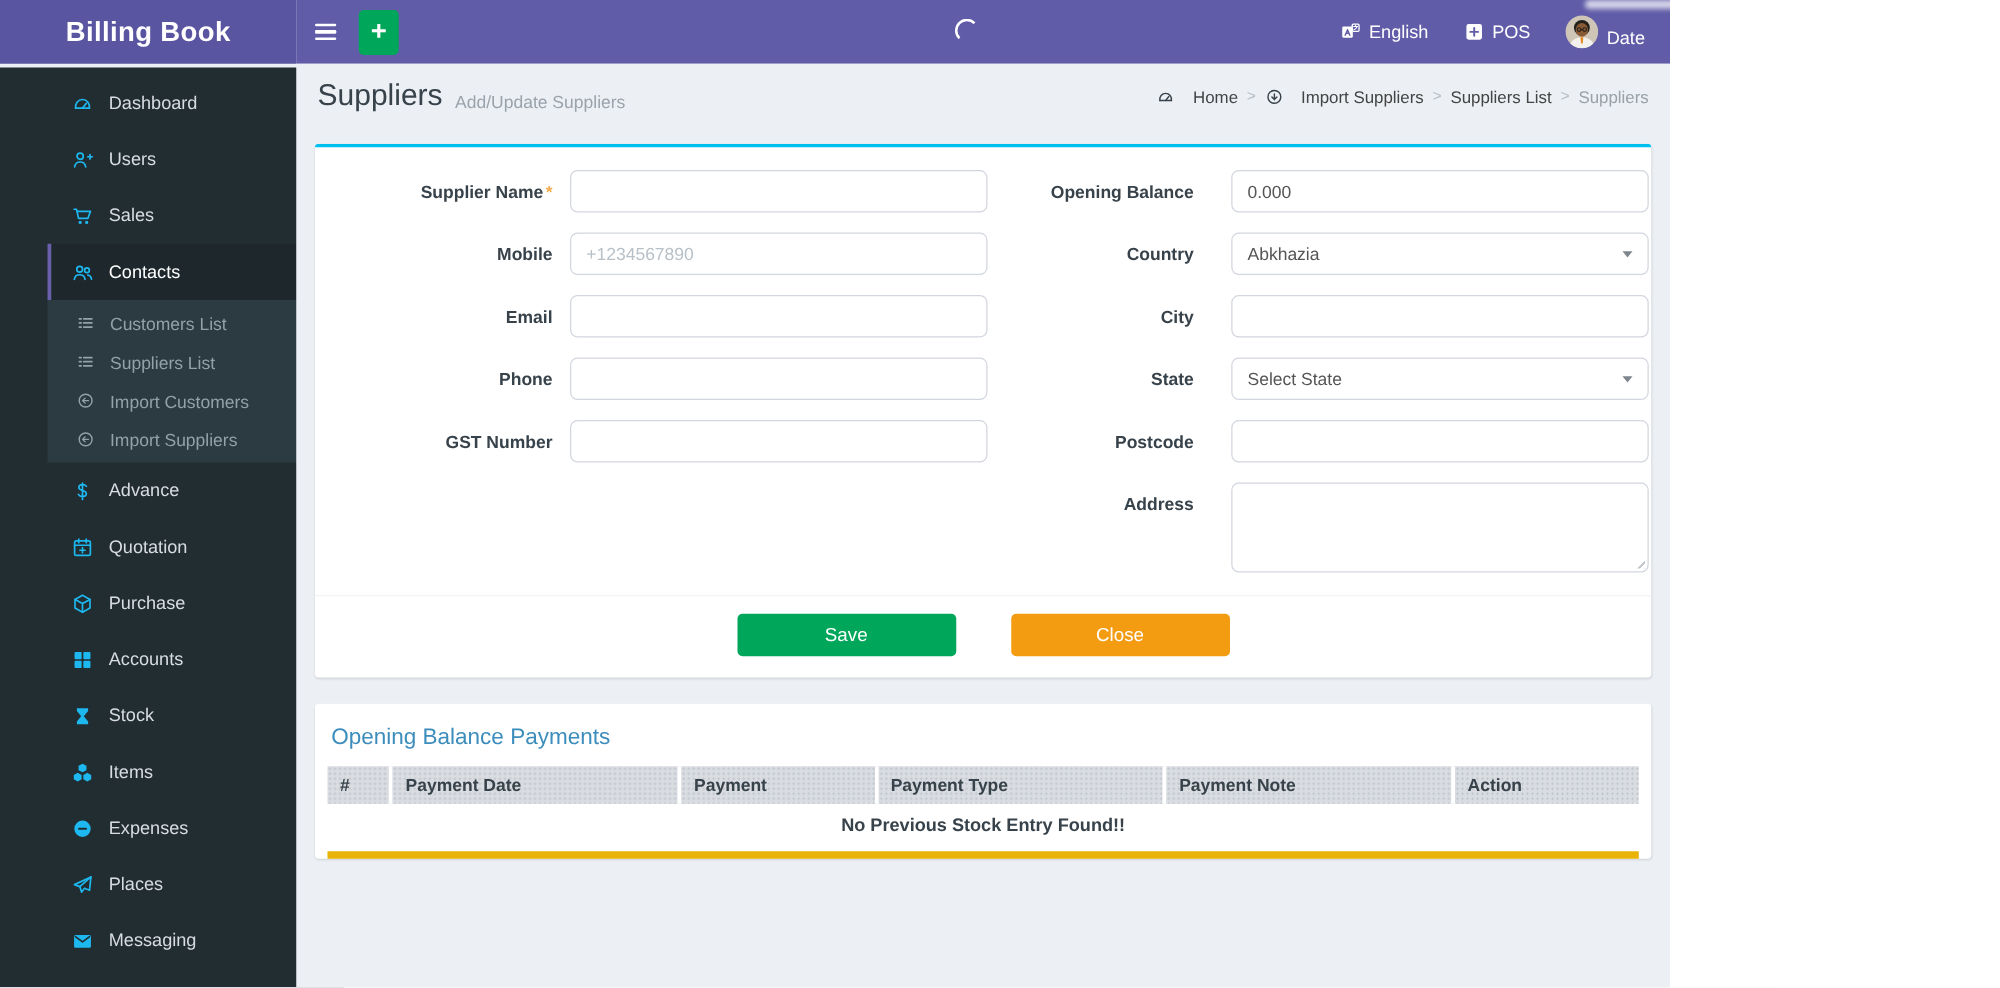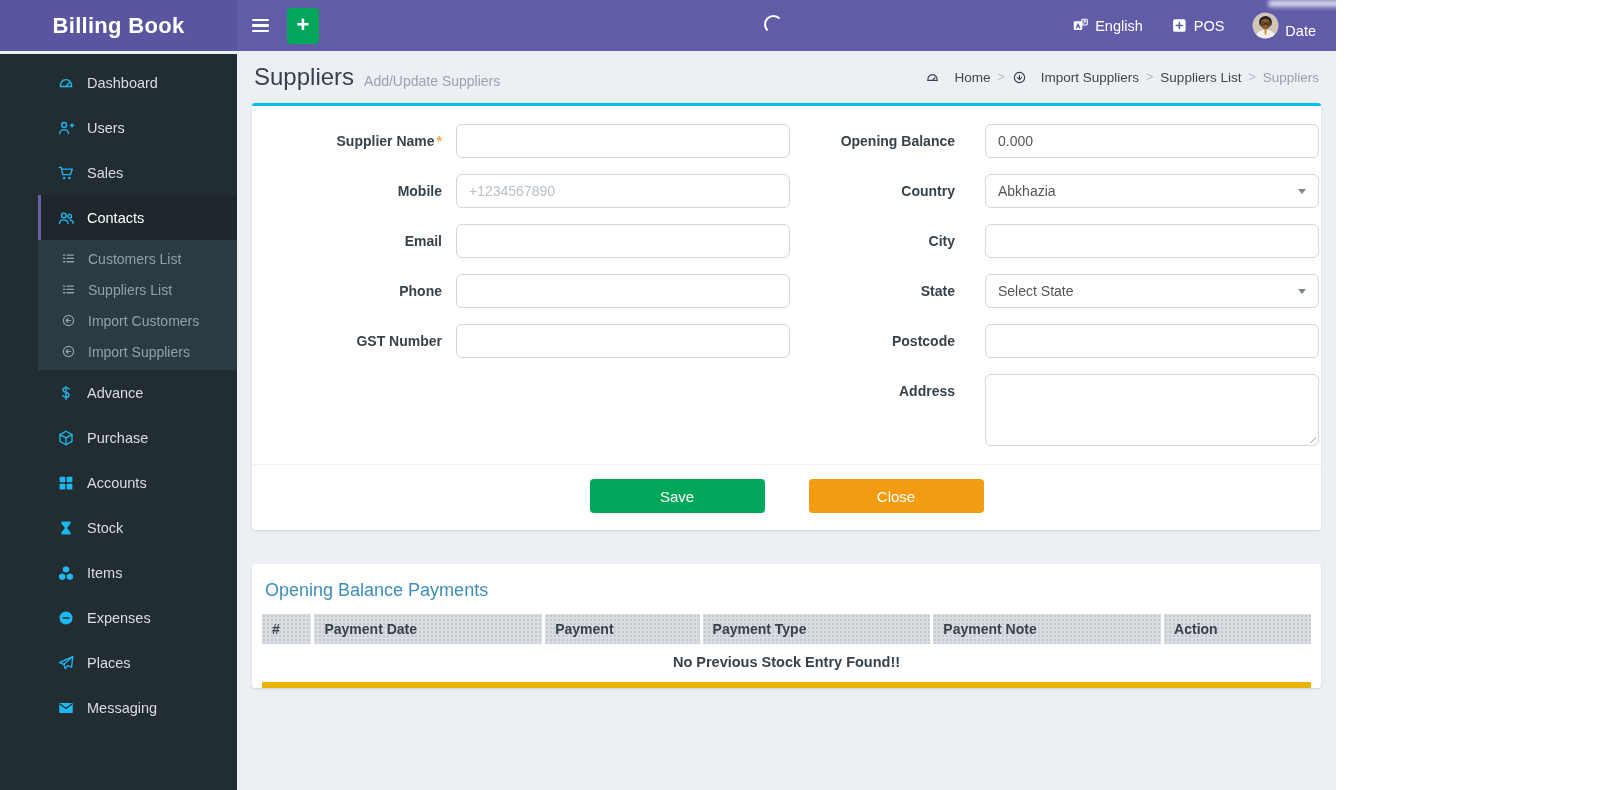--- a/index.html
+++ b/index.html
@@ -42,21 +42,21 @@
   .content-header{display:flex;align-items:center;padding:2px 2px 12px;}
   .page-title{font-size:24px;font-weight:400;color:#37424a;margin:0;}
   .page-subtitle{font-size:14px;color:#9aa2ab;margin-left:10px;padding-top:7px;}
   .breadcrumb{margin-left:auto;display:flex;align-items:center;gap:7px;font-size:13.5px;color:#444;}
   .crumb{display:flex;align-items:center;gap:14px;cursor:pointer;}
   .crumb .ic-box{color:#37424a;width:15px;flex:0 0 15px;margin-right:0;}
   .crumb .ic-box svg{width:15px;height:15px;}
   .crumb.current{color:#99a1a8;cursor:default;}
   .sep{color:#b4bbc2;font-size:12.5px;}
 
-  .card{background:#fff;border-radius:3px;box-shadow:0 1px 2px rgba(0,0,0,.12);}
+  .card{background:#fff;border-radius:3px;box-shadow:0 1px 2px rgba(0,0,0,.12);margin-top:12px;}
   .form-card{border-top:3px solid var(--accent,#00c0ef);}
   .form-cols{display:flex;padding:18px 20px 2px 25px;}
   .fcol{display:flex;flex-direction:column;}
   .fcol-left{width:513px;}
   .fcol-right{width:545px;}
   .frow{display:flex;align-items:flex-start;margin-bottom:16px;}
   .flabel{width:165px;flex:0 0 165px;text-align:right;font-weight:700;color:#37424a;font-size:14px;padding-top:9px;}
   .req{color:#f0ad4e;margin-left:2px;}
   .control{margin-left:14px;width:334px;position:relative;}
   .fcol-right .control{margin-left:30px;}
@@ -65,21 +65,21 @@
   .select{box-sizing:border-box;height:34px;border:1px solid #d2d6de;border-radius:6px;padding:0 12px;display:flex;align-items:center;font-size:14px;color:#555;background:#fff;cursor:pointer;}
   .caret{margin-left:auto;width:0;height:0;border-left:4.5px solid transparent;border-right:4.5px solid transparent;border-top:5.5px solid #7e868d;}
   .ta-wrap{position:relative;}
   textarea.tta{box-sizing:border-box;display:block;width:100%;height:72px;border:1px solid #d2d6de;border-radius:6px;padding:8px 12px;font-family:inherit;font-size:14px;color:#555;resize:none;outline:none;}
   .grip{position:absolute;right:3px;bottom:3px;width:9px;height:9px;clip-path:polygon(100% 0,100% 100%,0 100%);background:repeating-linear-gradient(135deg,#c2c8cf 0 1.5px,transparent 1.5px 4px);}
   .form-footer{border-top:1px solid #f1f3f5;padding:14px 0 17px;display:flex;justify-content:center;gap:44px;}
   .btn{width:175px;height:34px;border:none;border-radius:4px;color:#fff;font-size:15px;font-family:inherit;cursor:pointer;}
   .btn-save{background:var(--green,#00a65a);}
   .btn-close{background:var(--orange,#f39c12);}
 
-  .table-card{margin-top:34px;padding:10px 10px 0;}
+  .table-card{margin-top:21px;padding:10px 10px 0;}
   .section-title{color:var(--title-blue,#3c8dbc);font-size:18px;padding:6px 3px 13px;}
   table.ptable{width:100%;border-collapse:separate;border-spacing:0;}
   .ptable th{background-color:#d9dce1;background-image:radial-gradient(#c4c9d0 0.9px,transparent 1px);background-size:4px 4px;font-size:14px;color:#37424a;text-align:left;padding:7px 10px;font-weight:700;border-right:3px solid #fff;box-sizing:border-box;}
   .ptable th:last-child{border-right:none;}
   td.empty-cell{text-align:center;font-weight:700;color:#37424a;font-size:14.5px;padding:10px 0 12px;border-bottom:6px solid #eab308;}
 </style>
 </head>
 <body>
 
 <div class="app">
@@ -247,20 +247,34 @@
           <span class="lbl">Advance</span>
           <span class="chev">
             <svg viewBox="0 0 24 24" fill="currentColor" stroke="currentColor" stroke-width="1.8" stroke-linecap="round" stroke-linejoin="round">
               <path d="M14.5 6.5 9 12l5.5 5.5" fill="none"></path>
             </svg>
           </span>
         </li>
         <li class="item">
           <span class="ic-box">
             <svg viewBox="0 0 24 24" fill="currentColor" stroke="currentColor" stroke-width="1.8" stroke-linecap="round" stroke-linejoin="round">
+              <rect x="3.6" y="5" width="16.8" height="15.4" rx="1.8" fill="none"></rect>
+              <path d="M8 3.1v3.8M16 3.1v3.8M3.6 9.6h16.8M12 12.2v5.4M9.3 14.9h5.4" fill="none"></path>
+            </svg>
+          </span>
+          <span class="lbl">Quotation</span>
+          <span class="chev">
+            <svg viewBox="0 0 24 24" fill="currentColor" stroke="currentColor" stroke-width="1.8" stroke-linecap="round" stroke-linejoin="round">
+              <path d="M14.5 6.5 9 12l5.5 5.5" fill="none"></path>
+            </svg>
+          </span>
+        </li>
+        <li class="item">
+          <span class="ic-box">
+            <svg viewBox="0 0 24 24" fill="currentColor" stroke="currentColor" stroke-width="1.8" stroke-linecap="round" stroke-linejoin="round">
               <path d="M12 3l8 4.4v9.2L12 21l-8-4.4V7.4L12 3z" fill="none"></path>
               <path d="M12 11.8 20 7.4M12 11.8 4 7.4M12 11.8V21" fill="none"></path>
             </svg>
           </span>
           <span class="lbl">Purchase</span>
           <span class="chev">
             <svg viewBox="0 0 24 24" fill="currentColor" stroke="currentColor" stroke-width="1.8" stroke-linecap="round" stroke-linejoin="round">
               <path d="M14.5 6.5 9 12l5.5 5.5" fill="none"></path>
             </svg>
           </span>

